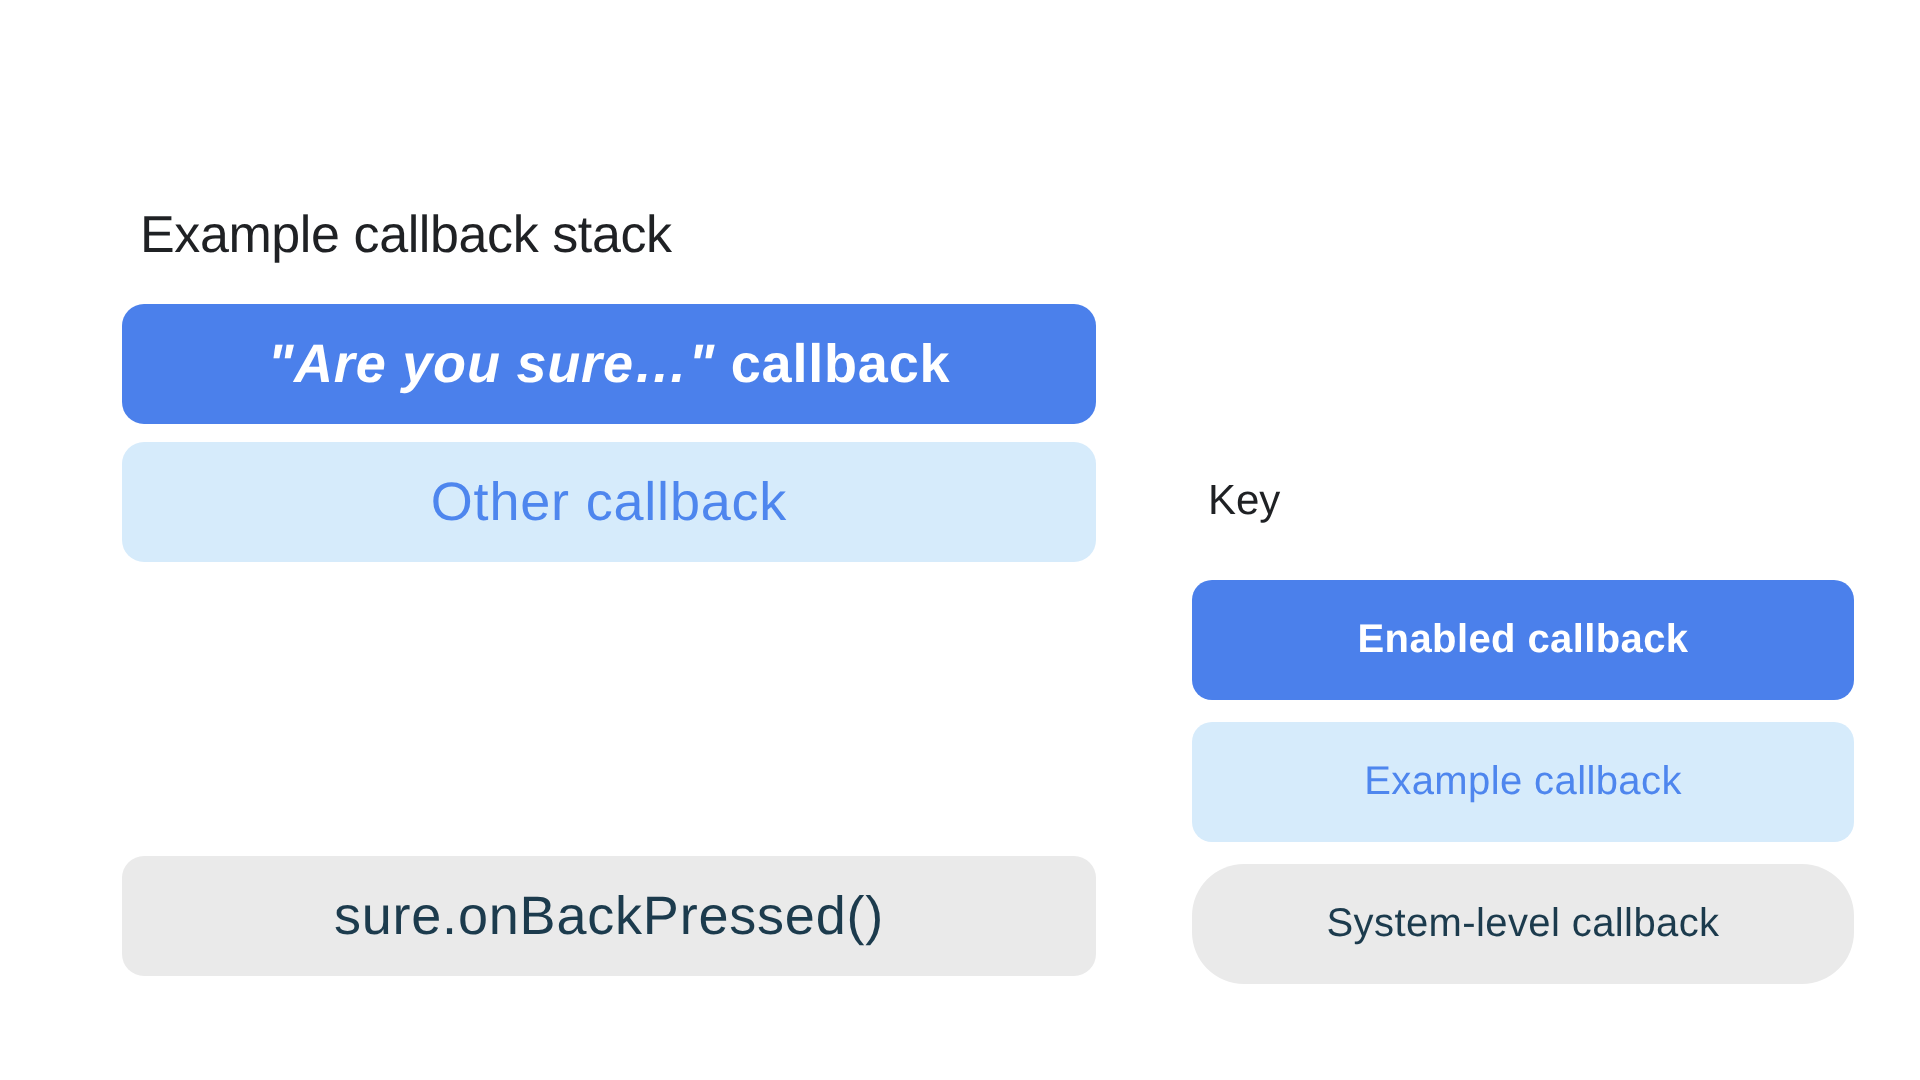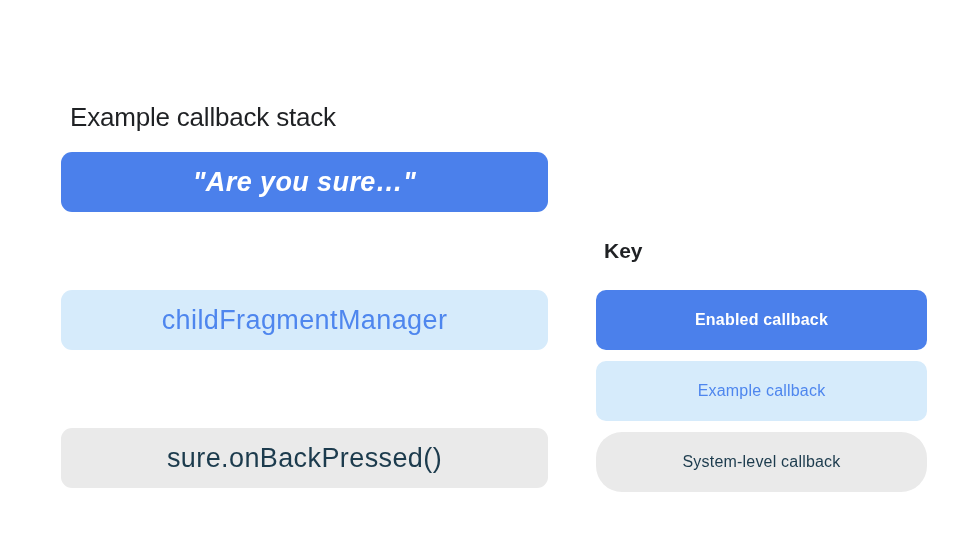--- a/index.html
+++ b/index.html
@@ -26,21 +26,21 @@
     letter-spacing: -0.2px;
     color: var(--heading, #1F2124);
   }
   .key-title {
     position: absolute;
     left: 604px;
     top: 237px;
     margin: 0;
     font-size: 21px;
     line-height: 27px;
-    font-weight: 700;
+    font-weight: 400;
     color: var(--heading, #1F2124);
   }
   .box {
     position: absolute;
     display: flex;
     align-items: center;
     justify-content: center;
     box-sizing: border-box;
     border-radius: 11px;
     white-space: pre;
@@ -49,21 +49,21 @@
     left: 61px;
     width: 487px;
     height: 60px;
     font-size: 27px;
     letter-spacing: 0.4px;
   }
   .key-box {
     left: 596px;
     width: 331px;
     height: 60px;
-    font-size: 16px;
+    font-size: 20px;
     letter-spacing: 0.2px;
     border-radius: 10px;
   }
   .enabled {
     background: var(--enabled-bg, #4B80EB);
     color: var(--enabled-text, #FFFFFF);
     font-weight: 700;
   }
   .disabled {
     background: var(--disabled-bg, #D6EBFB);
@@ -85,24 +85,24 @@
   .kpos-2 { top: 361px; }
   .kpos-3 { top: 432px; border-radius: 26px; }
 </style>
 </head>
 <body>
 
 <div class="canvas">
 
   <h1 class="stack-title">Example callback stack</h1>
 
-  <div class="box stack-box enabled pos-1"><span class="quoted">"Are you sure…"</span></div>
+  <div class="box stack-box enabled pos-1"><span class="quoted">"Are you sure…"</span><span> callback</span></div>
 
+  <div class="box stack-box disabled pos-2">Other callback</div>
 
-  <div class="box stack-box disabled pos-3">childFragmentManager</div>
 
 
   <div class="box stack-box system pos-5">sure.onBackPressed()</div>
 
   <h2 class="key-title">Key</h2>
 
   <div class="box key-box enabled kpos-1">Enabled callback</div>
 
   <div class="box key-box disabled kpos-2">Example callback</div>
 

